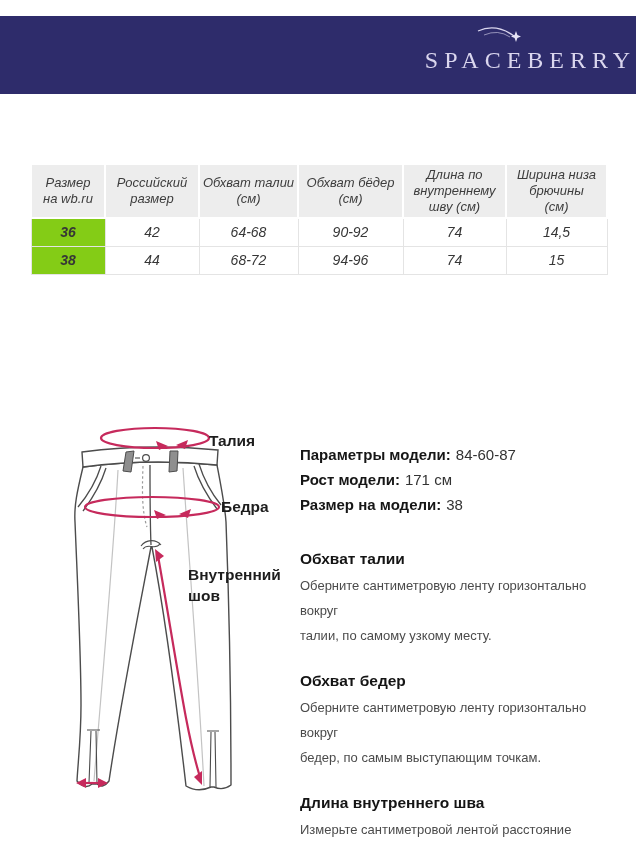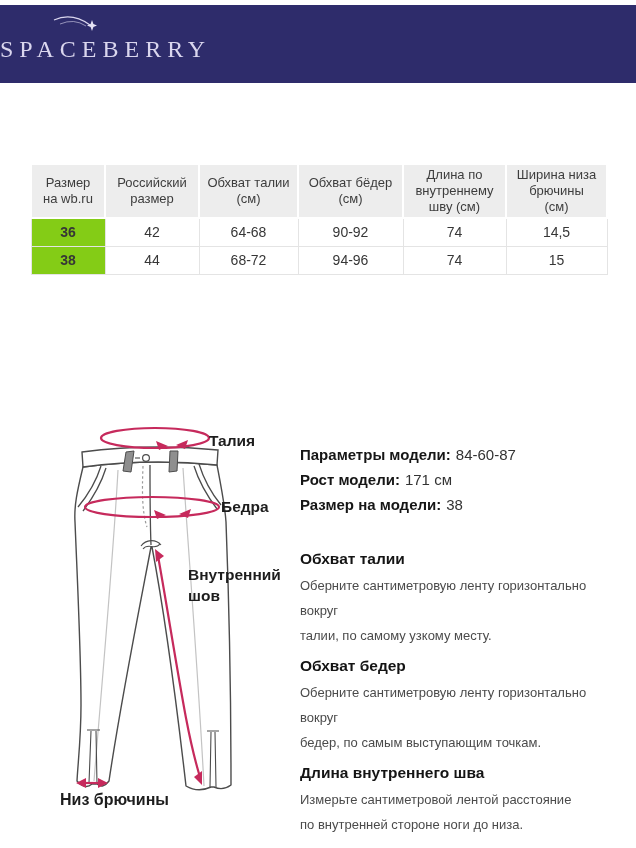--- a/index.html
+++ b/index.html
@@ -1,29 +1,29 @@
 <!DOCTYPE html>
 <html><head>
 <meta charset="utf-8">
 <style>
   * { margin:0; padding:0; box-sizing:border-box; }
   html,body { width:636px; height:848px; background:#ffffff; overflow:hidden;
               font-family:"Liberation Sans", sans-serif; }
   body { position:relative; }
 
   
-  .header { position:absolute; left:0; top:5px; width:636px; height:78px;
-            background:#2e2c6b; display:flex; align-items:center; justify-content:flex-start; }
+  .header { position:absolute; left:0; top:16px; width:636px; height:78px;
+            background:#2e2c6b; display:flex; align-items:center; justify-content:flex-end; }
   .logo { position:relative; color:#dad6ee; font-family:"Liberation Serif", serif;
           font-size:24px; font-weight:400; letter-spacing:6px; padding-top:10px; }
   .swoosh { position:absolute; left:50%; top:-14px; margin-left:-54px; }
 
   
   table.size-table { position:absolute; left:30px; top:163px; width:576px;
-                     border-collapse:collapse; table-layout:fixed; }
+                     border-collapse:collapse; table-layout:fixed;font-style:italic; }
   .size-table th { background:#ededed; border:2px solid #ffffff; height:54px;
                    font-weight:400; font-size:13px; color:#3d3d3d; line-height:16px;
                    white-space:pre-line; text-align:center; vertical-align:middle; padding:2px 2px; }
   .size-table td { background:#ffffff; border:1px solid #e4e4e4; height:28px;
                    font-size:14px; color:#363636; text-align:center; vertical-align:middle; }
   .size-table td.first { background:#84cc16; font-weight:700; }
   .c0{width:74px}.c1{width:94px}.c2{width:99px}.c3{width:105px}.c4{width:103px}.c5{width:101px}
 
   
   .diagram { position:absolute; left:0; top:415px; width:300px; height:410px;padding-left:28px; }
@@ -33,21 +33,21 @@
   .lbl-waist { left:209px; top:15px; }
   .lbl-hips  { left:221px; top:81px; }
   .lbl-seam  { left:188px; top:141px;margin-top:8px; }
   .lbl-hem   { left:60px;  top:374px; font-size:16px; }
 
   
   .info { position:absolute; left:300px; top:446px; width:310px; }
   .model-line { font-size:15px; line-height:17px; margin-bottom:8px; color:#333333; }
   .model-line .lab { font-weight:700; color:#161616; }
   .model-line .val { margin-left:5px; }
-  .guide-section { margin-top:8px; }
+  .guide-section { margin-top:23px; }
   .guide-section.first { margin-top:36px; }
   .guide-section h3 { font-size:15.5px; font-weight:700; color:#141414;
                       line-height:19px; margin-bottom:5px; }
   .guide-section p  { font-size:13px; color:#4b4b4b; line-height:25px; white-space:pre-line; }
 </style>
 </head>
 <body>
 
 <div class="header">
   <div class="logo">
@@ -146,21 +146,20 @@
     <path d="M155,549 L156,562 L164,556 Z" fill="#c62a5c"></path>
     <path d="M202,785 L194,777 L202,771 Z" fill="#c62a5c"></path>
     <path d="M81,783 L103,783" stroke="#c62a5c" stroke-width="2.2"></path>
     <path d="M76,783 L86,778 L86,788 Z M108,783 L98,778 L98,788 Z" fill="#c62a5c"></path>
   </svg>
 
   <div class="dlabel lbl-waist">Талия</div>
   <div class="dlabel lbl-hips">Бедра</div>
   <div class="dlabel lbl-seam">Внутренний
 шов</div>
-  <div class="dlabel lbl-hem">Низ брючины</div>
 </div>
 
 <div class="info">
   <div class="model-line">
     <span class="lab">Параметры модели:</span><span class="val">84-60-87</span>
   </div>
   <div class="model-line">
     <span class="lab">Рост модели:</span><span class="val">171 см</span>
   </div>
   <div class="model-line">

